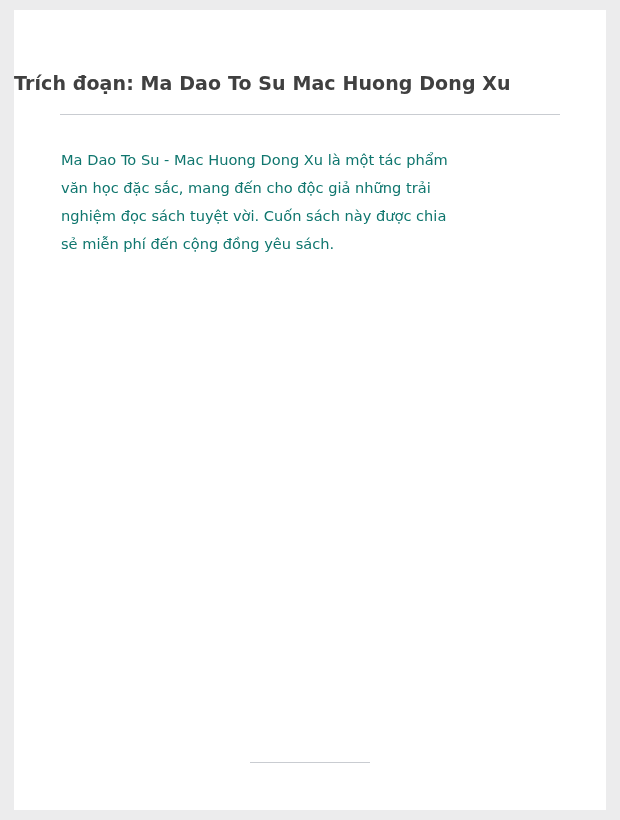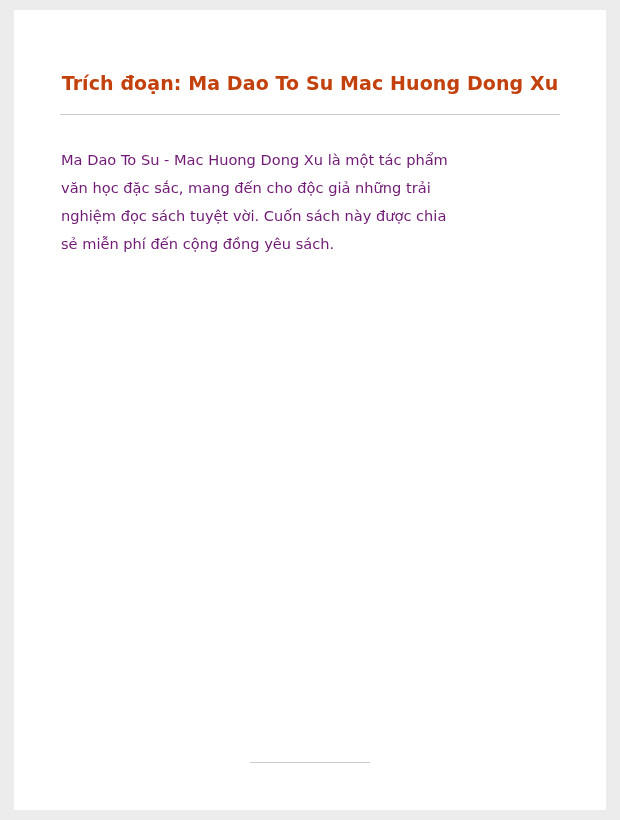--- a/index.html
+++ b/index.html
@@ -20,43 +20,43 @@
     width: 592px;
     height: 800px;
     background: #ffffff;
     box-sizing: border-box;
   }
   .doc-title {
     position: absolute;
     left: 0;
     top: 62px;
     width: 100%;
-    text-align: center;
+    text-align: left;
     font-size: 19px;
     font-weight: 600;
-    color: #c2410c;
+    color: #404040;
     letter-spacing: 0.1px;
     font-family: "DejaVu Sans", sans-serif;
   }
   .title-rule {
     position: absolute;
     left: 46px;
     top: 104px;
     width: 500px;
     height: 1px;
     background: #c9ccd1;
   }
   .body-text {
     position: absolute;
     left: 47px;
     top: 136px;
     width: 500px;
     font-size: 14.6px;
     line-height: 28px;
-    color: #701a75;
+    color: #0f766e;
     white-space: pre-line;
     font-family: "DejaVu Sans", sans-serif;
   }
   .footer-rule {
     position: absolute;
     left: 236px;
     top: 752px;
     width: 120px;
     height: 1px;
     background: #c9ccd1;

